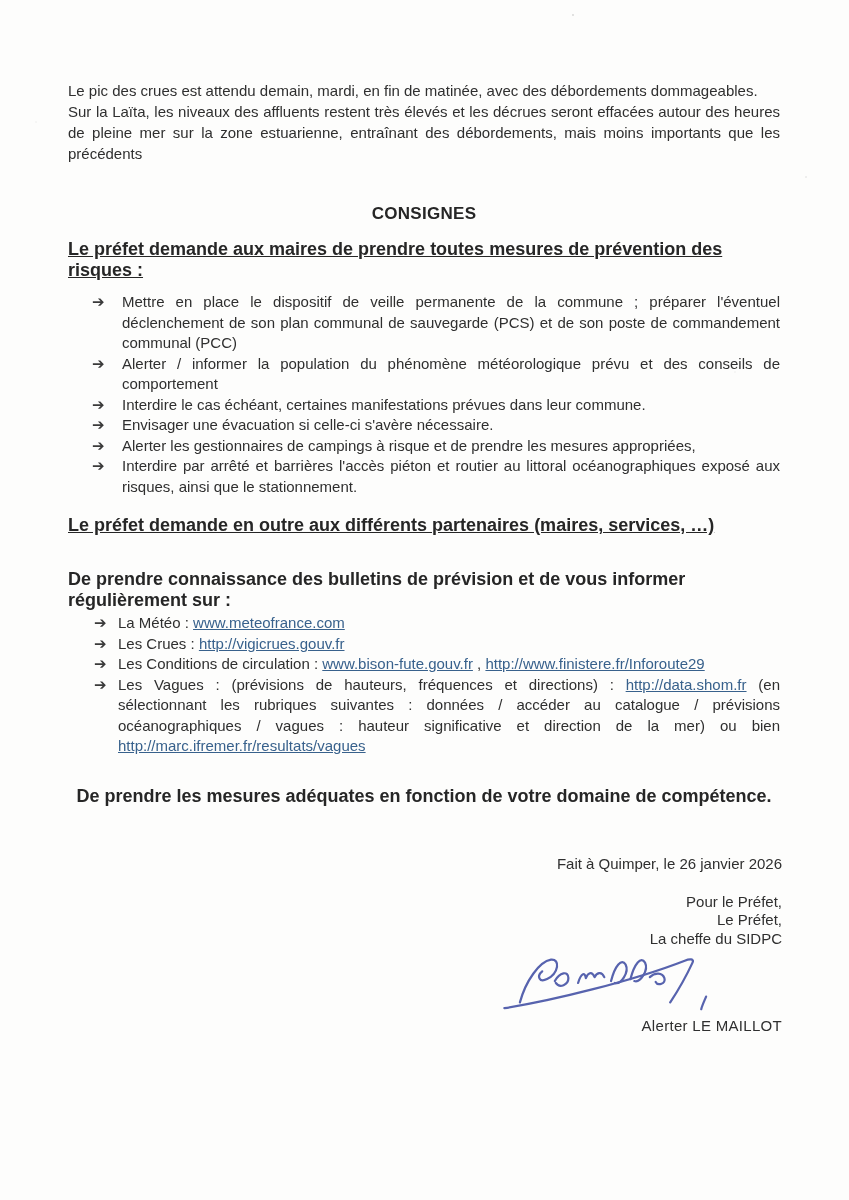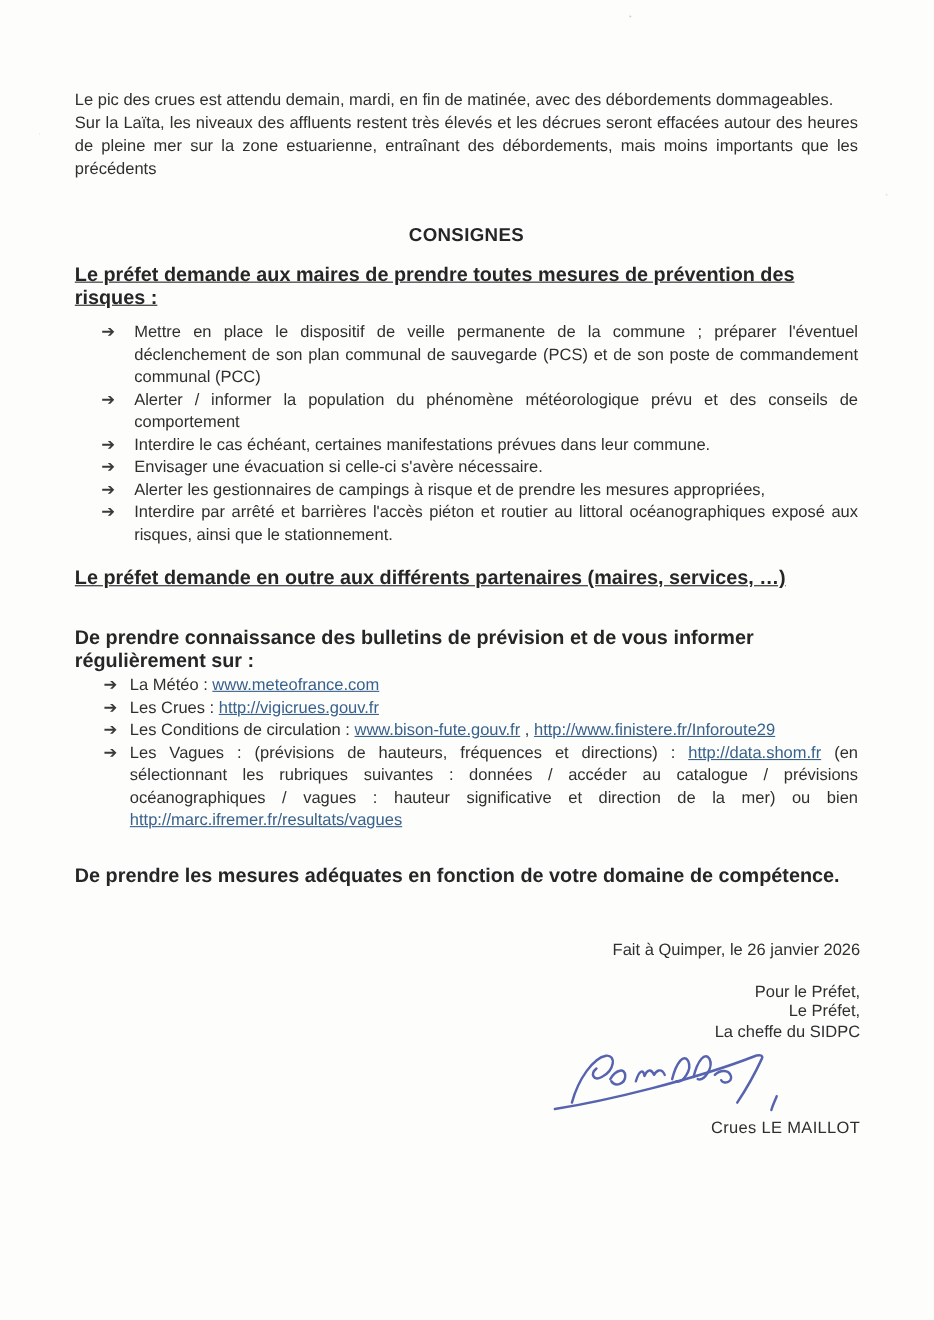--- a/index.html
+++ b/index.html
@@ -34,21 +34,21 @@
   .heading {
     margin: 0;
     font-size: 18px;
     font-weight: 700;
     color: #262626;
   }
   .underline { text-decoration: underline; }
   .mayors-heading { margin-top: 15px; }
   .partners-heading { margin-top: 18px; }
   .bulletins-heading { margin-top: 33px; }
-  .measures-line { margin-top: 29px; }
+  .measures-line { margin-top: 29px; text-align: center; }
 
   ul.arrow-list { list-style: none; margin: 0; padding: 0; }
   ul.arrow-list.prevention { margin-top: 11px; }
   ul.arrow-list.info { margin-top: 2px; }
   ul.arrow-list li {
     position: relative;
     padding-left: 54px;
     text-align: justify;
     line-height: 20.5px;
   }
@@ -129,16 +129,16 @@
         <path d="M24,54 C30,32 44,12 56,10 C66,9 64,24 52,30 C44,34 41,27 47,22"></path>
         <path d="M60,32 C65,23 74,21 74,29 C74,36 65,40 61,34"></path>
         <path d="M84,34 C87,24 91,22 92,29 C94,24 98,21 101,28 C103,24 108,21 111,28"></path>
         <path d="M118,32 C122,16 129,8 133,15 C137,23 128,36 122,34"></path>
         <path d="M138,30 C142,14 149,6 153,13 C157,21 148,34 142,32"></path>
         <path d="M158,28 C163,23 171,23 173,29 C175,35 166,37 164,33"></path>
         <path d="M8,60 C58,52 140,32 194,11 C199,9 204,9 202,13 C196,26 187,42 179,54"></path>
         <path d="M216,48 C214,53 212,57 211,61"></path>
       </g>
     </svg>
-    <p class="signatory">Crues LE MAILLOT</p>
+    <p class="signatory">Alerter LE MAILLOT</p>
   </div>
 
 </div>
 
 </body></html>

